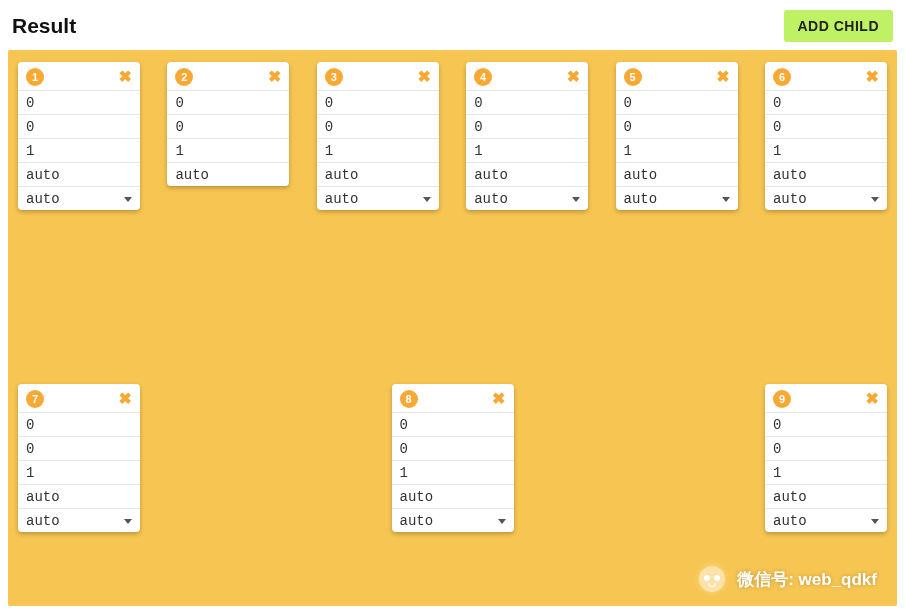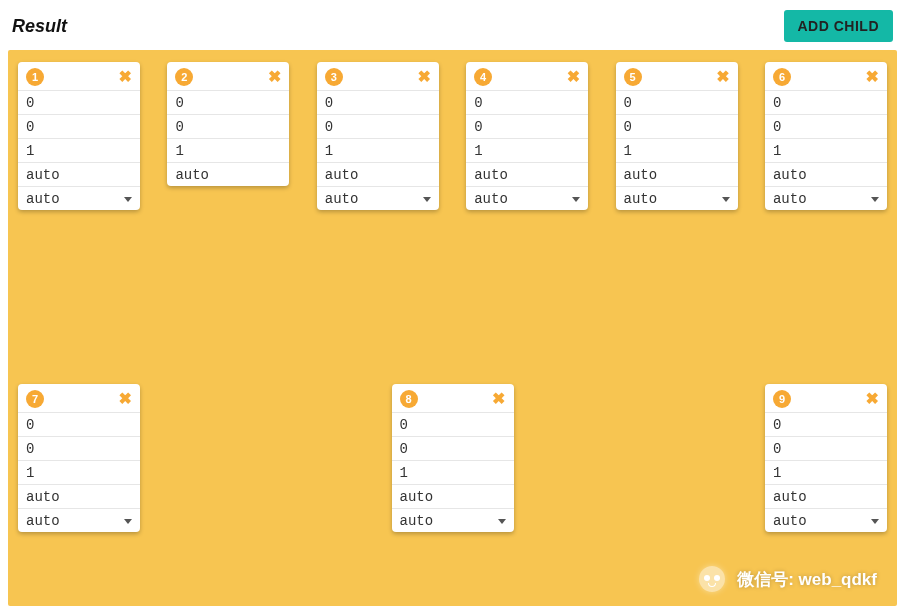--- a/index.html
+++ b/index.html
@@ -11,27 +11,26 @@
     overflow: hidden;
     position: relative;
   }
   .header {
     display: flex;
     justify-content: space-between;
     align-items: center;
     padding: 10px 12px 8px 12px;
   }
   .title {
-    font-size: 18px;
+    font-size: 21px;
     font-weight: bold;
     color: #111;
-    font-style: italic;
   }
   .add-btn {
-    background: #14b8a6;
+    background: #bef264;
     border: none;
     padding: 8px 14px;
     font-size: 14px;
     font-weight: bold;
     color: #222;
     border-radius: 3px;
     cursor: pointer;
     letter-spacing: 0.5px;
   }
   .canvas {

